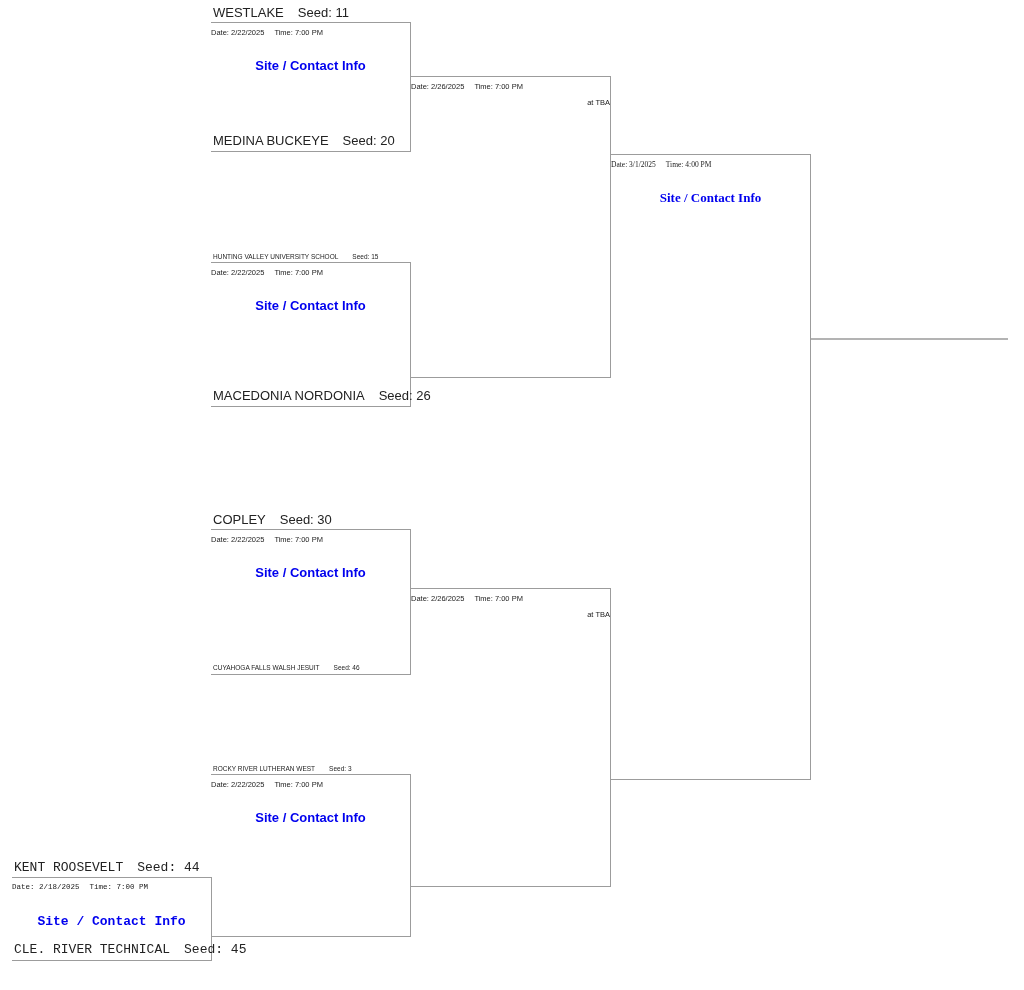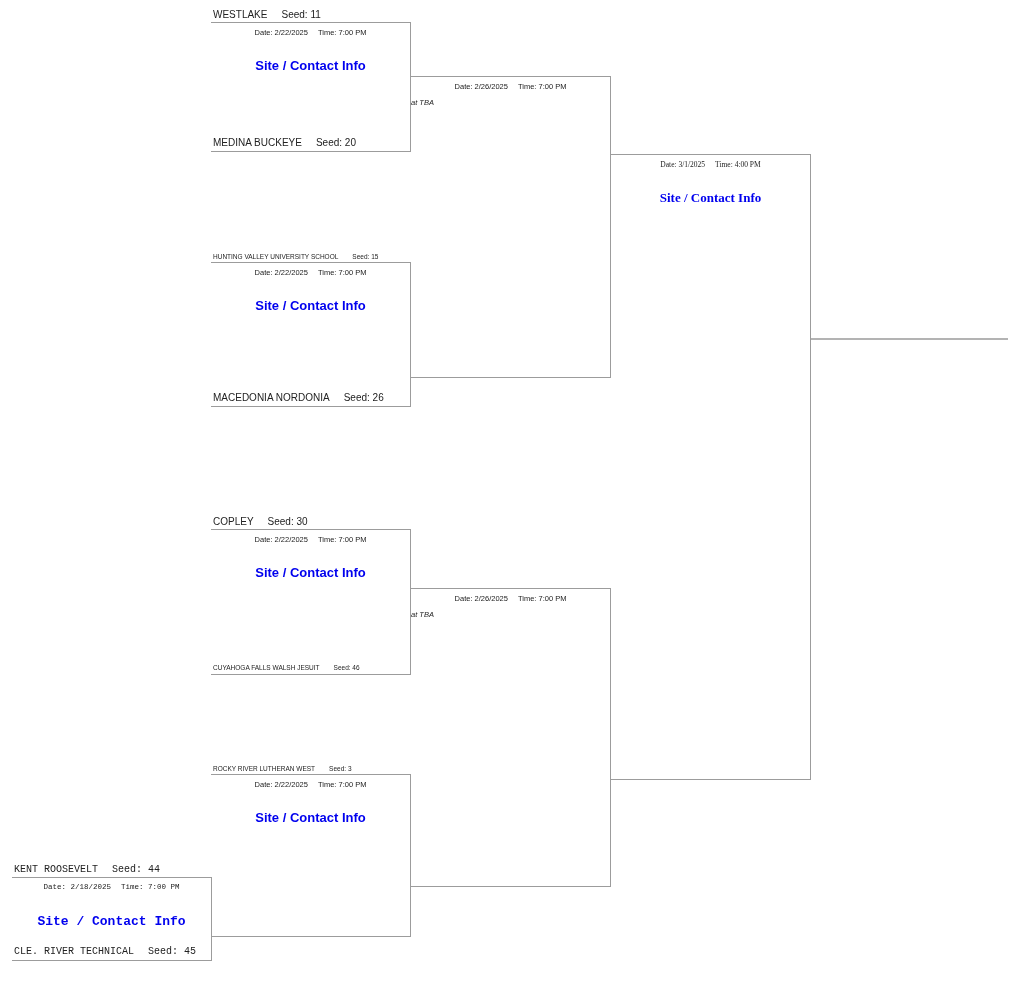--- a/index.html
+++ b/index.html
@@ -23,52 +23,51 @@
     position:absolute;
     box-sizing:border-box;
     border-top:1px solid var(--line);
     border-right:1px solid var(--line);
     border-bottom:1px solid var(--line);
   }
   .team{
     position:absolute;
     left:2px;
     white-space:nowrap;
-    font-size:10px;
+    font-size:13px;
     color:var(--text);
   }
   .team.small{font-size:6.5px;}
   .team-top{bottom:100%;margin-bottom:3px;}
   .team-bottom{bottom:3px;}
   .seed{margin-left:14px;}
   .meta{
     position:absolute;
     top:5px;left:0;right:0;
-    display:flex;justify-content:center;gap:10px;
+    display:flex;gap:10px;
     font-size:7.5px;
     white-space:nowrap;
   }
   .site-link{
     position:absolute;
     top:35px;left:0;right:0;
     text-align:center;
     font-size:13px;
     font-weight:bold;
     color:var(--link);
     text-decoration:none;
     cursor:pointer;
     white-space:nowrap;
   }
   .venue{
     position:absolute;
     top:21px;left:0;right:0;
-    text-align:left;
+    text-align:right;
     font-size:7.5px;
     white-space:nowrap;
-    font-style:italic;
   }
   
   .g1    {left:211px; top:22px;  width:200px; height:130px;}
   .g2    {left:211px; top:262px; width:200px; height:145px;}
   .g3    {left:211px; top:518px; width:200px; height:146px;margin-top:11px;}
   .g4    {left:211px; top:774px; width:200px; height:163px;}
   .playin{left:12px;  top:877px; width:200px; height:84px;font-family:Liberation Mono, monospace;}
   .playin .site-link{top:36px;}
   .sf1   {left:411px; top:76px;  width:200px; height:302px;}
   .sf2   {left:411px; top:588px; width:200px; height:299px;}

